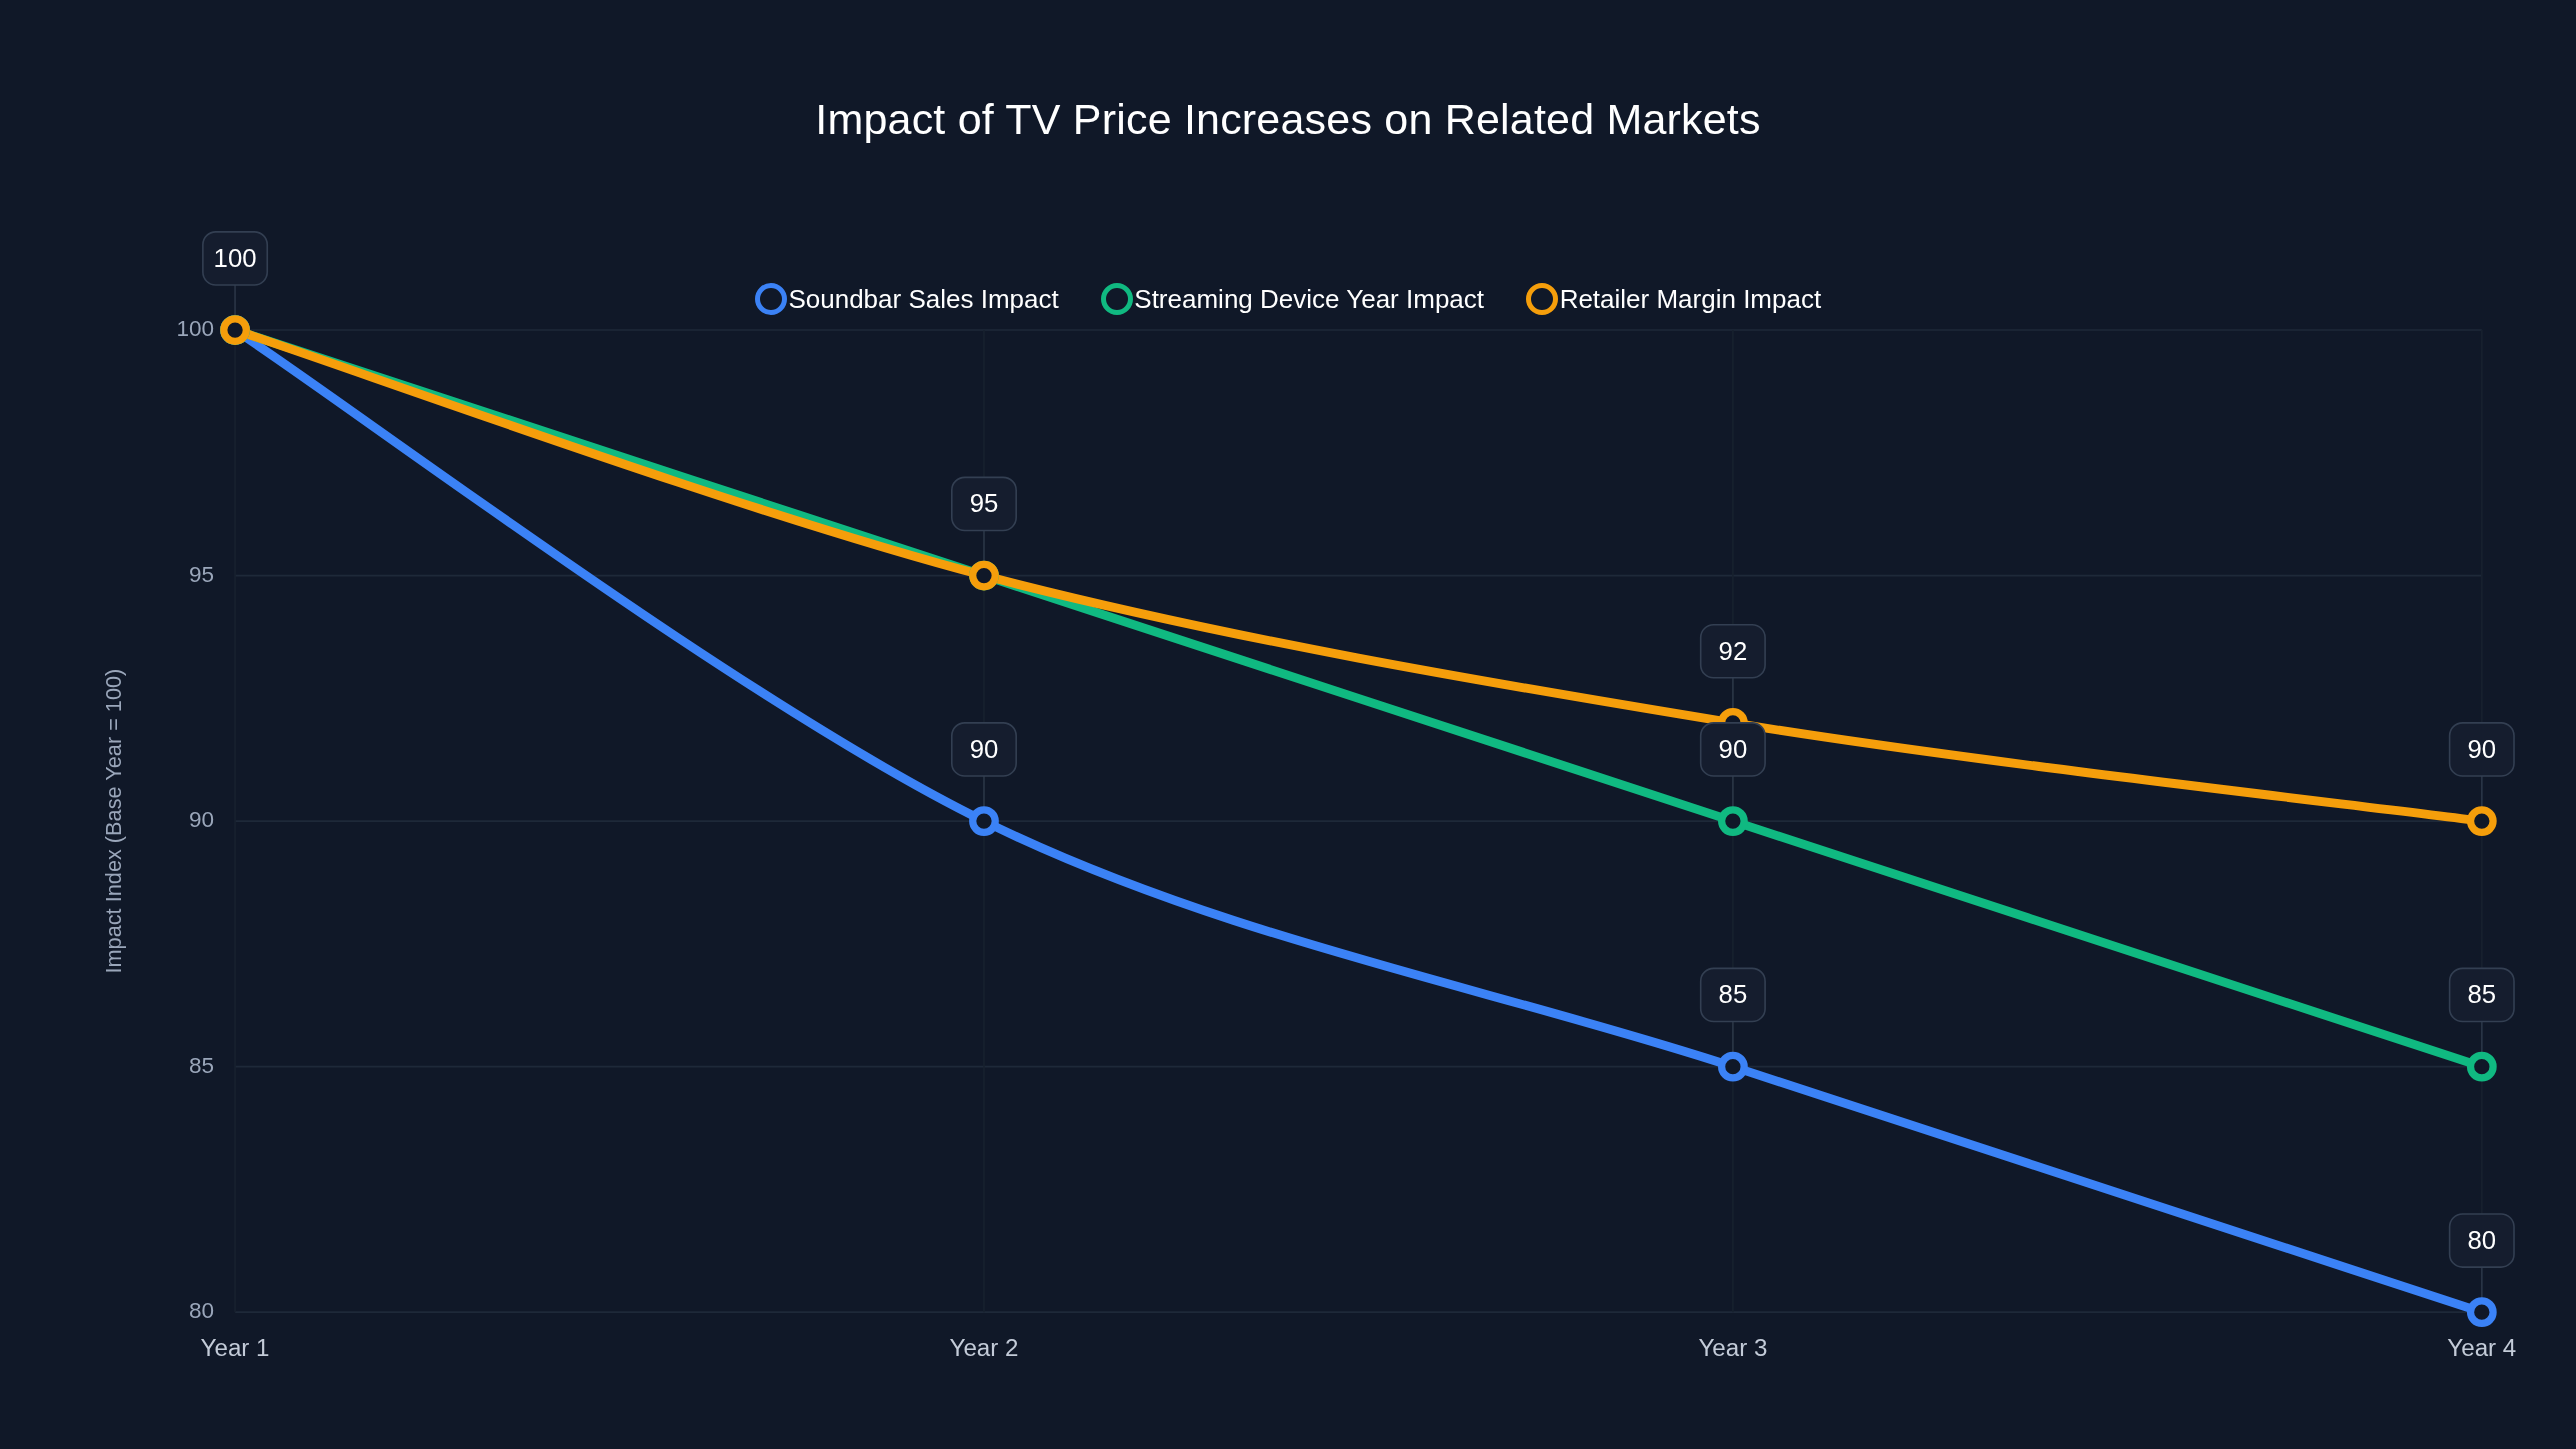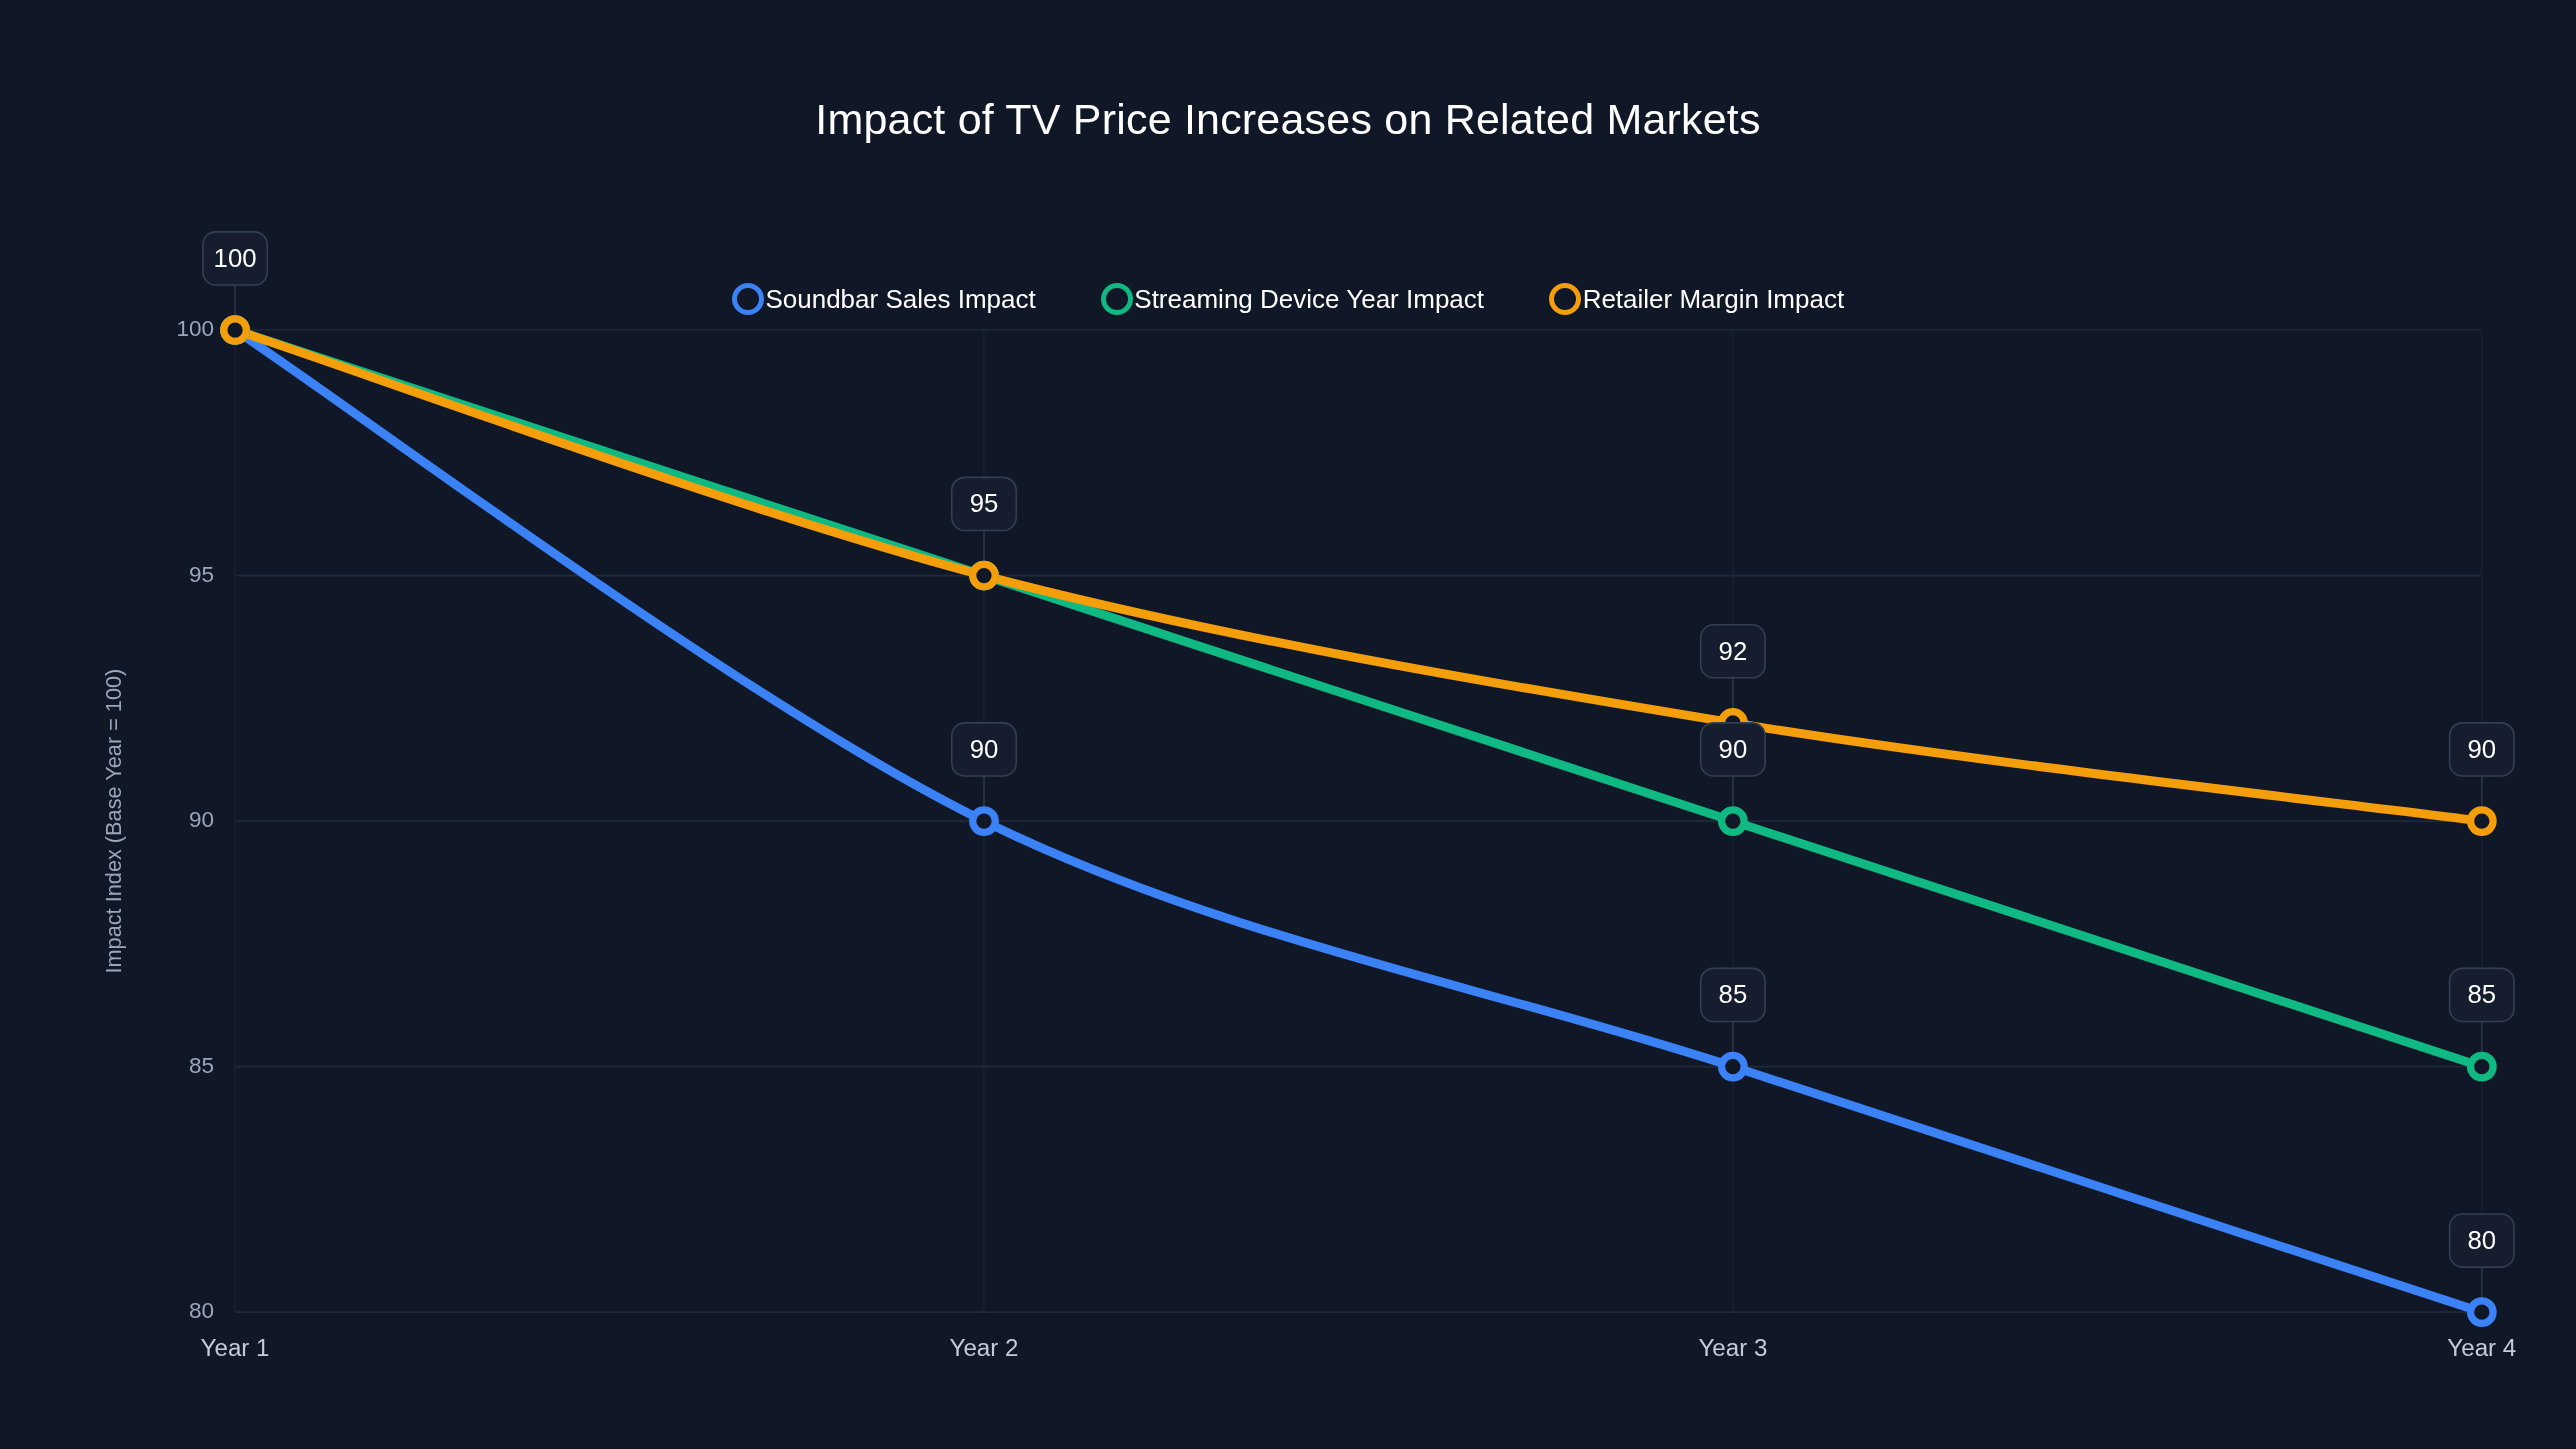--- a/index.html
+++ b/index.html
@@ -39,21 +39,21 @@
 
   
   .legend {
     position: absolute;
     top: 283px;
     left: 0;
     width: 2576px;
     display: flex;
     justify-content: center;
     align-items: center;
-    gap: 65px;
+    gap: 42px;
     pointer-events: none;
   }
   .legend-item {
     display: flex;
     align-items: center;
     gap: 1.6px;
     pointer-events: auto;
   }
   .legend-marker {
     width: 32px;

